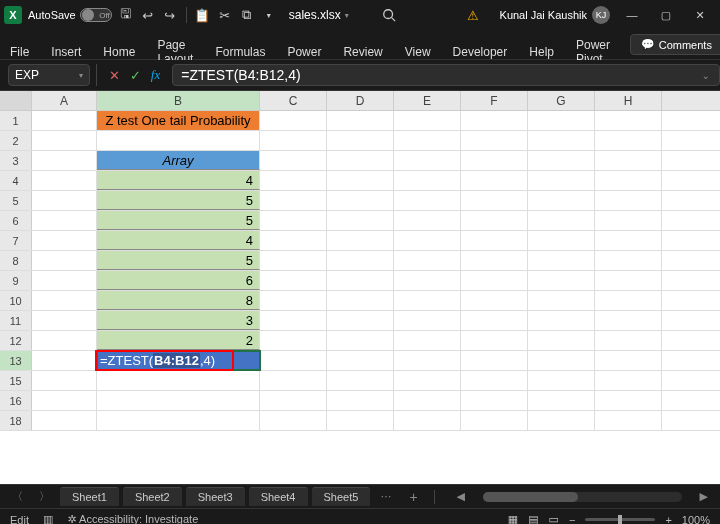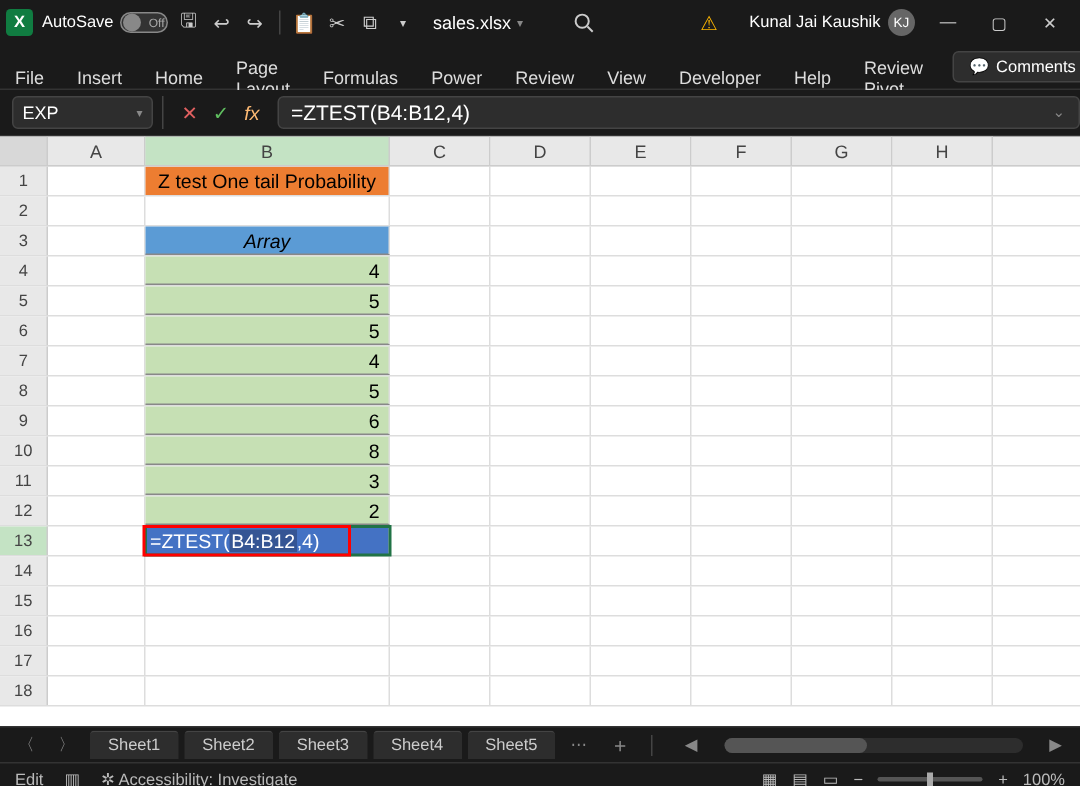--- a/index.html
+++ b/index.html
@@ -21,28 +21,28 @@
 .user { display: flex; align-items: center; gap: 5px; font-size: 11px; margin-left: 15px; }
 .avatar { width: 18px; height: 18px; border-radius: 50%; background: #666; display: flex; align-items: center; justify-content: center; font-size: 9px; }
 .win-btns { display: flex; gap: 2px; }
 .win-btn { width: 32px; height: 24px; display: flex; align-items: center; justify-content: center; color: #ccc; font-size: 11px; cursor: pointer; }
 
 .ribbon { height: 30px; background: #1a1a1a; display: flex; align-items: center; padding: 0 8px; gap: 18px; border-bottom: 1px solid #333; }
 .ribbon-tab { font-size: 12px; color: #ddd; cursor: pointer; padding: 4px 2px; margin-top: 14px; }
 .comments-btn { margin-left: auto; background: #2d2d2d; border: 1px solid #444; padding: 3px 10px; border-radius: 4px; display: flex; align-items: center; gap: 4px; font-size: 11px; cursor: pointer; }
 
 .fx-bar { height: 31px; background: #1a1a1a; display: flex; align-items: center; border-bottom: 1px solid #333; position: relative; }
-.name-box { width: 94px; height: 22px; background: #2d2d2d; border: 1px solid #444; border-radius: 4px; margin-left: 8px; display: flex; align-items: center; padding: 0 6px; font-size: 12px; justify-content: space-between; }
+.name-box { width: 82px; height: 22px; background: #2d2d2d; border: 1px solid #444; border-radius: 4px; margin-left: 8px; display: flex; align-items: center; padding: 0 6px; font-size: 12px; justify-content: space-between; }
 .name-box .chev { font-size: 8px; color: #888; }
 .fx-sep { width: 1px; height: 22px; background: #444; margin: 0 6px; }
 .fx-icons { display: flex; gap: 10px; align-items: center; padding: 0 6px;}
 .fx-icons span { font-size: 13px; cursor: pointer; }
 .fx-cancel { color: #e06060; }
 .fx-accept { color: #60c060; }
-.fx-label { font-style: italic; color: #fdba74; font-size: 13px; padding-right: 6px; }
+.fx-label { font-style: italic; color: #0ea5e9; font-size: 13px; padding-right: 6px; font-family: Liberation Serif, serif; }
 .fx-input { flex: 1; height: 22px; background: #2d2d2d; border: 1px solid #444; border-radius: 4px; padding: 0 8px; font-size: 14px; display: flex; align-items: center; }
 .fx-chev { position: absolute; right: 10px; font-size: 10px; color: #888; cursor: pointer; }
 
 .grid-wrap { position: relative; height: 393px; background: #fff; overflow: hidden; }
 .col-headers { height: 20px; display: flex; background: #e8e8e8; border-bottom: 1px solid #ccc; position: sticky; top:0; }
 .corner { width: 32px; min-width: 32px; background: #d8d8d8; border-right: 1px solid #ccc; }
 .col-h { border-right: 1px solid #ccc; display: flex; align-items: center; justify-content: center; font-size: 12px; color: #444; background: #e8e8e8; cursor: pointer; }
 .col-A { width: 65px; min-width: 65px; }
 .col-B { width: 163px; min-width: 163px; }
 .col-h.sel { background: #c4e3c4; }
@@ -54,21 +54,21 @@
 .row-h.sel { background: #c4e3c4; }
 .cell { border-right: 1px solid #ddd; display: flex; align-items: center; font-size: 13px; color: #000; padding: 0 3px; }
 .cell.c-B { width: 163px; min-width: 163px; }
 .cell.c-A { width: 65px; min-width: 65px; }
 .cell.c-o { width: 67px; min-width: 67px; }
 
 .b1-orange { background: #ed7d31; color: #000; justify-content: center; font-size: 13px;}
 .b3-blue { background: #5b9bd5; justify-content: center; border-bottom: 1px solid #888; font-style: italic; }
 .b-green { background: #c6e0b4; justify-content: flex-end; padding-right: 6px; border-bottom: 1px solid #888; }
 .b13-active { background: #4472c4; color: #fff; padding-left: 3px; position: relative; }
-.b13-active .range-sel { background: #355594; padding: 0 1px; }
+.b13-active .range-sel { background: #355594; padding: 0 1px; font-weight: bold; }
 .red-box { position: absolute; left: -2px; top: -1px; width: 139px; height: 21px; border: 2px solid #ff0000; pointer-events: none; }
 .active-outline { outline: 2px solid #217346; outline-offset: -1px; }
 
 .sheet-tabs { height: 24px; background: #1a1a1a; display: flex; align-items: center; padding: 0 6px; gap: 4px; font-size: 11px; border-top: 1px solid #333; }
 .nav-arrow { color: #888; padding: 0 6px; cursor: pointer; }
 .sheet-tab { background: #2d2d2d; padding: 3px 12px; border-radius: 3px 3px 0 0; color: #ccc; cursor: pointer; border-top: 1px solid #444;}
 .add-sheet { padding: 0 8px; color: #888; cursor: pointer; font-size: 14px; }
 .tab-sep { width: 1px; height: 14px; background: #444; margin: 0 4px; }
 .hscroll { flex: 1; display:flex; align-items:center; padding-left: 8px;}
 .hscroll-track { flex:1; height: 10px; background: #2d2d2d; border-radius: 5px; position: relative; margin: 0 12px;}
@@ -129,21 +129,21 @@
   <span class="ribbon-tab">File</span>
   <span class="ribbon-tab">Insert</span>
   <span class="ribbon-tab">Home</span>
   <span class="ribbon-tab">Page Layout</span>
   <span class="ribbon-tab">Formulas</span>
   <span class="ribbon-tab">Power</span>
   <span class="ribbon-tab">Review</span>
   <span class="ribbon-tab">View</span>
   <span class="ribbon-tab">Developer</span>
   <span class="ribbon-tab">Help</span>
-  <span class="ribbon-tab">Review Pivot</span>
+  <span class="ribbon-tab">Power Pivot</span>
   <div class="comments-btn">
     <span>💬</span>
     <span>Comments</span>
   </div>
 
 </div>
 
 <div class="fx-bar">
   <div class="name-box">
     <span>EXP</span>
@@ -316,54 +316,32 @@
           <span>,4)</span>
       </div>
       <div class="cell c-o"></div>
         <div class="cell c-o"></div>
         <div class="cell c-o"></div>
         <div class="cell c-o"></div>
         <div class="cell c-o"></div>
         <div class="cell c-o"></div>
       </div>
     <div class="row">
-        <div class="row-h">14</div>
+        <div class="row-h">15</div>
         <div class="cell c-A"></div>
         <div class="cell c-B"></div>
         <div class="cell c-o"></div>
         <div class="cell c-o"></div>
         <div class="cell c-o"></div>
         <div class="cell c-o"></div>
         <div class="cell c-o"></div>
         <div class="cell c-o"></div>
       </div>
     <div class="row">
-        <div class="row-h">15</div>
-        <div class="cell c-A"></div>
-        <div class="cell c-B"></div>
-        <div class="cell c-o"></div>
-        <div class="cell c-o"></div>
-        <div class="cell c-o"></div>
-        <div class="cell c-o"></div>
-        <div class="cell c-o"></div>
-        <div class="cell c-o"></div>
-      </div>
-    <div class="row">
         <div class="row-h">16</div>
-        <div class="cell c-A"></div>
-        <div class="cell c-B"></div>
-        <div class="cell c-o"></div>
-        <div class="cell c-o"></div>
-        <div class="cell c-o"></div>
-        <div class="cell c-o"></div>
-        <div class="cell c-o"></div>
-        <div class="cell c-o"></div>
-      </div>
-    <div class="row">
-        <div class="row-h">17</div>
         <div class="cell c-A"></div>
         <div class="cell c-B"></div>
         <div class="cell c-o"></div>
         <div class="cell c-o"></div>
         <div class="cell c-o"></div>
         <div class="cell c-o"></div>
         <div class="cell c-o"></div>
         <div class="cell c-o"></div>
       </div>
     <div class="row">

